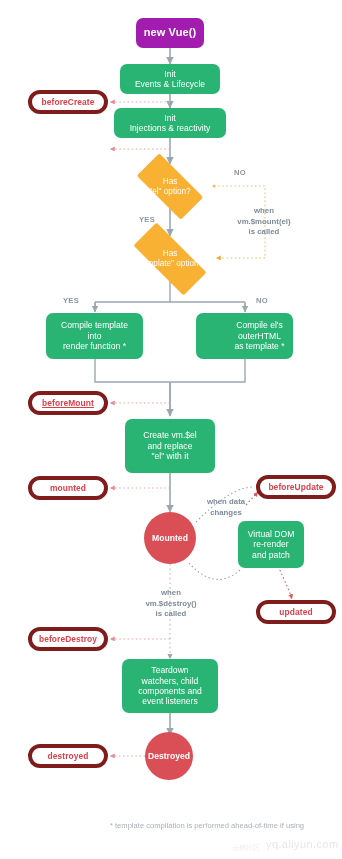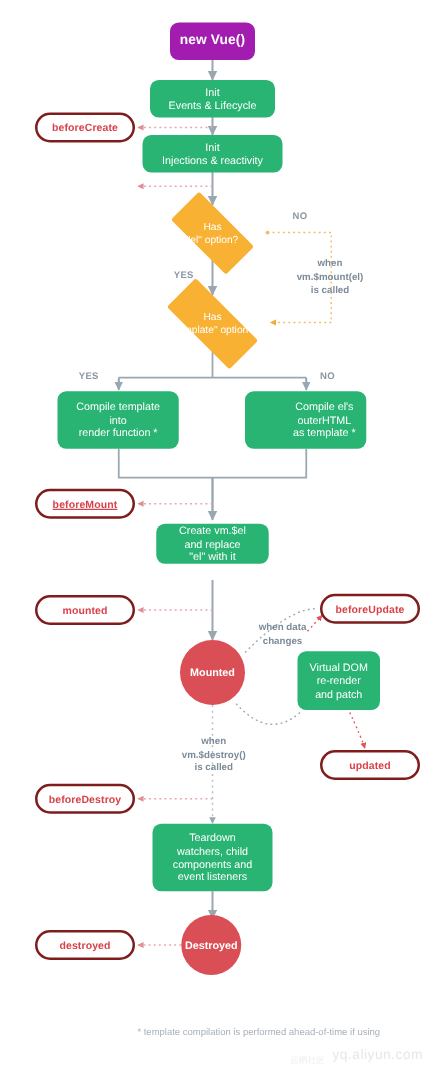--- a/index.html
+++ b/index.html
@@ -79,21 +79,21 @@
     width: 100%;
     text-align: center;
   }
   .hook {
     position: absolute;
     box-sizing: border-box;
     display: flex;
     align-items: center;
     justify-content: center;
     background: #ffffff;
-    border: 2px solid #7f1d1d;
+    border: 4px solid #7f1d1d;
     border-radius: 12px;
     color: #d9414b;
     font-size: 8.4px;
     font-weight: bold;
     z-index: 6;
     letter-spacing: .1px;
   }
   .edge-label {
     position: absolute;
     color: #8a97a3;
@@ -242,21 +242,21 @@
   </div>
 
   <div class="node node-proc" style="left:196px; top:313px; width:97px; height:46px;padding-left:34px;">
     <div>
       <div>Compile el's</div>
       <div>outerHTML</div>
       <div>as template *</div>
     </div>
   </div>
 
-  <div class="node node-proc" style="left:125px; top:419px; width:90px; height:32px;">
+  <div class="node node-proc" style="left:125px; top:419px; width:90px; height:54px;">
     <div>
       <div>Create vm.$el</div>
       <div>and replace</div>
       <div>"el" with it</div>
     </div>
   </div>
 
   <div class="node node-circle" style="left:144px; top:512px; width:52px; height:52px;">Mounted</div>
 
   <div class="node node-proc" style="left:238px; top:521px; width:66px; height:47px;">

